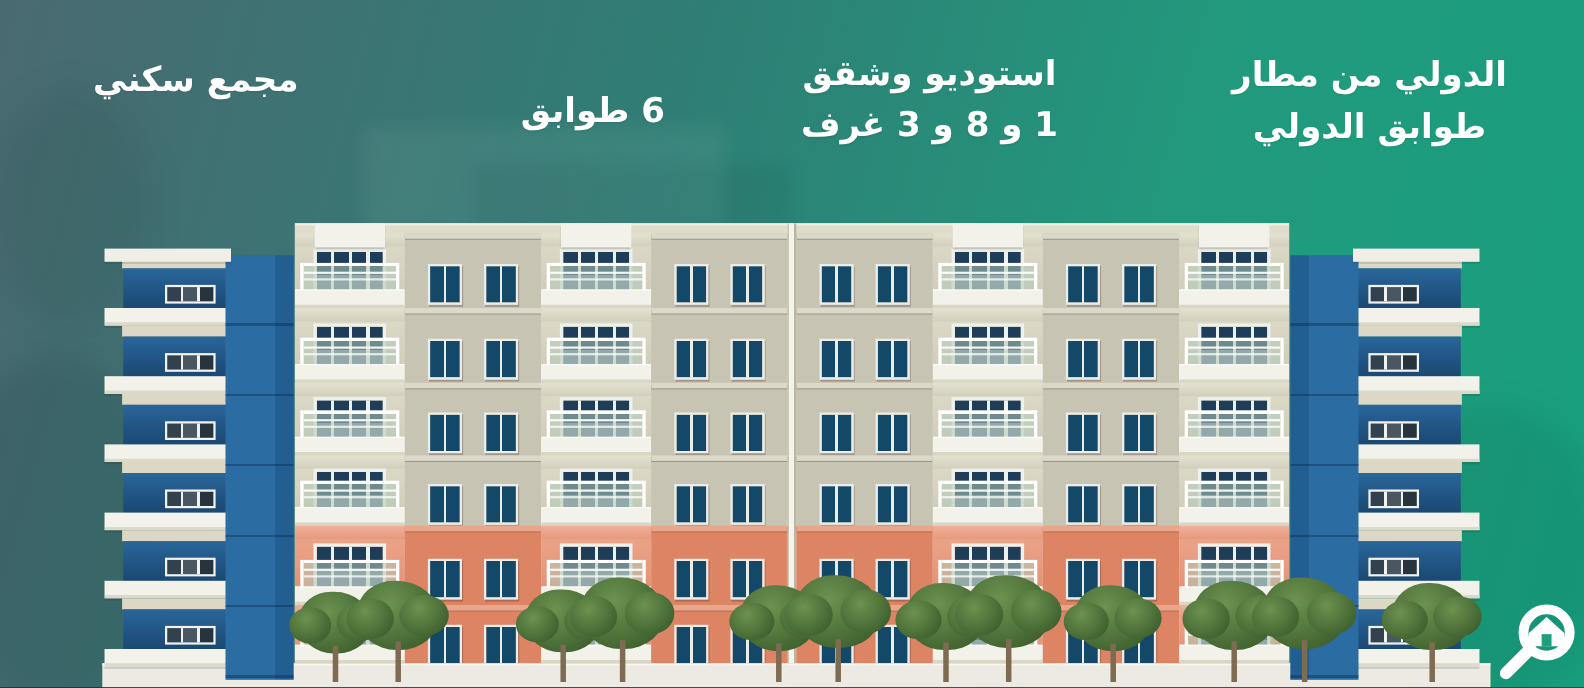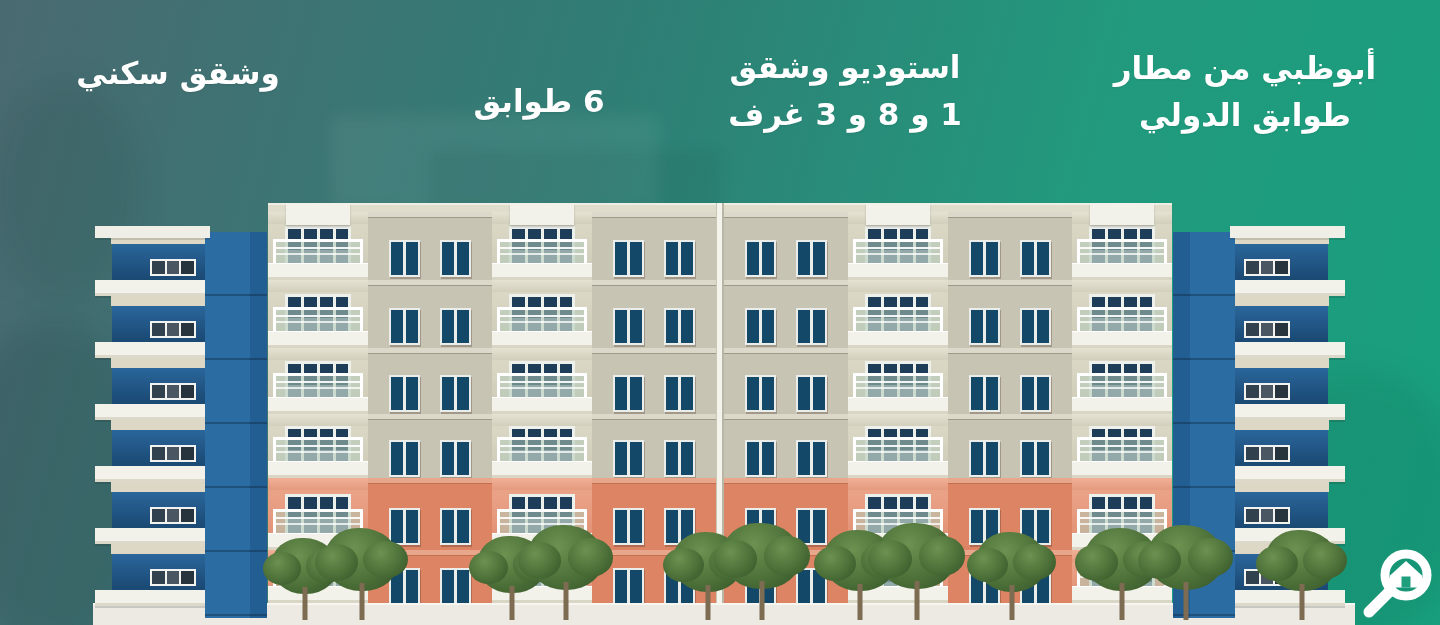--- a/index.html
+++ b/index.html
@@ -110,31 +110,31 @@
 
 <div id="stage">
 
   <div class="decor d1"></div>
   <div class="decor d2"></div>
   <div class="decor d3"></div>
   <div class="decor d4"></div>
   <div class="decor d5"></div>
 
   <div class="label l1">
-    <div>وشقق سكني</div>
+    <div>مجمع سكني</div>
   </div>
   <div class="label l2">
     <div>6 طوابق</div>
   </div>
   <div class="label l3">
     <div>استوديو وشقق</div>
     <div>1 و 8 و 3 غرف</div>
   </div>
   <div class="label l4">
-    <div>أبوظبي من مطار</div>
+    <div>الدولي من مطار</div>
     <div>طوابق الدولي</div>
   </div>
 
   <div id="building">
       <div class="ground"></div>
       <div class="wing left">
         <div class="wrow" style="top: 8px;">
           <div class="soffit"></div>
           <div class="wrecess">
             <div class="wwin"></div>

